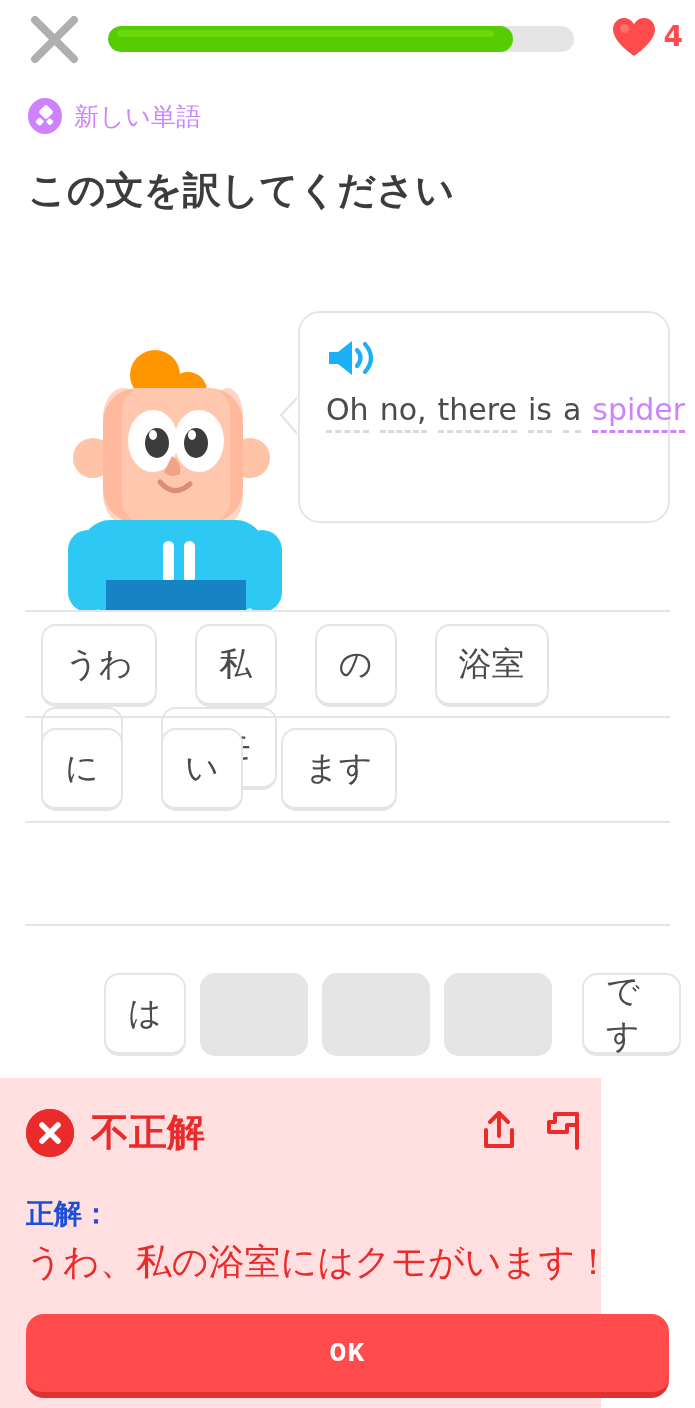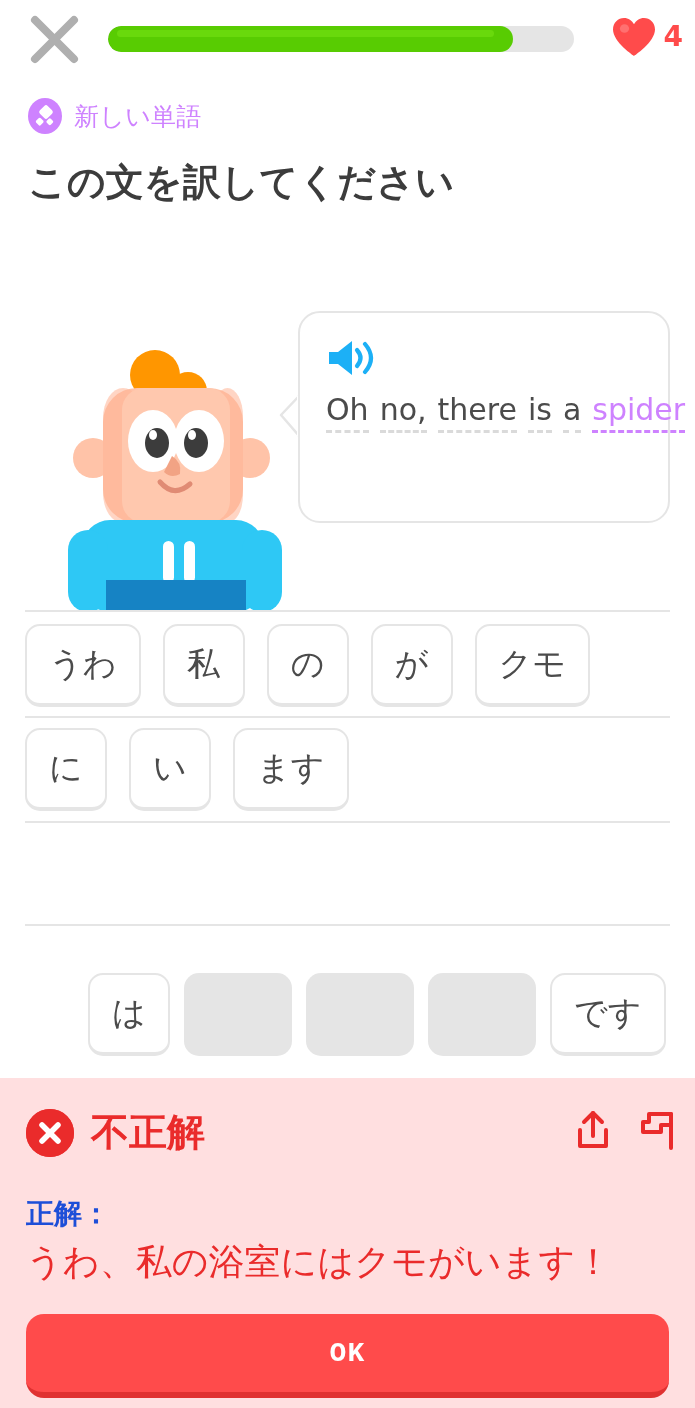--- a/index.html
+++ b/index.html
@@ -30,21 +30,21 @@
   .hearts { position:absolute; right:12px; top:16px; display:flex; align-items:center; gap:7px; }
   .heart-count { color:#FF4B4B; font-size:28px; font-weight:700; line-height:1; }
 
   
   .badge-row { position:absolute; left:27px; top:98px; display:flex; align-items:center; gap:11px; }
   .badge-icon { width:36px; height:36px; position:relative; }
   .badge-label { color:#CE82FF; font-size:25px; font-weight:400; letter-spacing:.3px; }
 
   
   .prompt {
-    position:absolute; left:28px; top:160px; width:640px;
+    position:absolute; left:28px; top:168px; width:640px;
     color:#3C3C3C; font-size:38px; font-weight:700; line-height:1.2;
   }
 
   
   .scene { position:absolute; left:0; top:300px; width:619px; height:312px; }
   .character { position:absolute; left:60px; top:48px; width:230px; height:264px; }
   .bubble {
     position:absolute; left:298px; top:11px; width:372px; height:212px;
     background:#fff; border:2px solid #E5E5E5; border-radius:22px;
     padding:26px 24px 0 26px;
@@ -60,33 +60,33 @@
   .tok.hl { color:#CE82FF; border-bottom-color:#CE82FF; }
 
   
   .divider { position:absolute; left:25px; width:645px; height:2px; background:#E5E5E5; }
   .bank { position:absolute; left:25px; width:650px; display:flex; flex-wrap:wrap; }
   .tile {
     background:#fff; border:2px solid #E5E5E5; border-bottom-width:4px;
     border-radius:15px; height:83px; min-width:82px;
     display:flex; align-items:center; justify-content:center;
     font-size:33px; color:#4B4B4B; padding:16px 22px;
-    margin-right:22px; cursor:pointer;
+    margin-right:22px; cursor:pointer;margin-left:16px;
   }
   .slot {
     background:#E5E5E5; border:none; border-radius:15px; height:83px;
     min-width:108px; margin-right:22px; cursor:pointer;
   }
   .answer-row { position:absolute; left:88px; top:973px; display:flex; }
   .answer-row .tile { margin-right:14px; min-width:82px; }
   .answer-row .slot { margin-right:14px; }
 
   
   .feedback {
-    position:absolute; left:0; bottom:0; width:695px; height:330px;
+    position:absolute; left:0; bottom:0; width:601px; height:330px;
     background:#FFDFE0;
   }
   .fb-head { position:absolute; left:26px; top:29px; display:flex; align-items:center; gap:17px; }
   .fb-x { width:48px; height:48px; border-radius:50%; background:#EA2B2B; position:relative; }
   .fb-title { color:#EA2B2B; font-size:38px; font-weight:700; }
   .fb-actions { position:absolute; right:16px; top:30px; display:flex; align-items:center; gap:26px; }
   .fb-correct-label {
     position:absolute; left:26px; top:117px; color:#1d4ed8; font-size:28px; font-weight:700;font-family:Liberation Serif, serif;
   }
   .fb-correct-text {
@@ -193,20 +193,21 @@
         <span id="token-host"><span class="tok">Oh</span><span class="tok">no,</span><span class="tok">there</span><span class="tok">is</span><span class="tok">a</span><span class="tok hl">spider</span></span>
       </div>
     </div>
   </div>
 
   <div class="divider" style="top:610px;"></div>
   <div class="bank" id="bank-row-0" style="top:624px;">
       <div class="tile">うわ</div>
       <div class="tile">私</div>
       <div class="tile">の</div>
+      <div class="tile">浴室</div>
       <div class="tile">が</div>
       <div class="tile">クモ</div>
     </div>
 
   <div class="divider" style="top:716px;"></div>
   <div class="bank" id="bank-row-1" style="top:728px;">
       <div class="tile">に</div>
       <div class="tile">い</div>
       <div class="tile">ます</div>
     </div>

